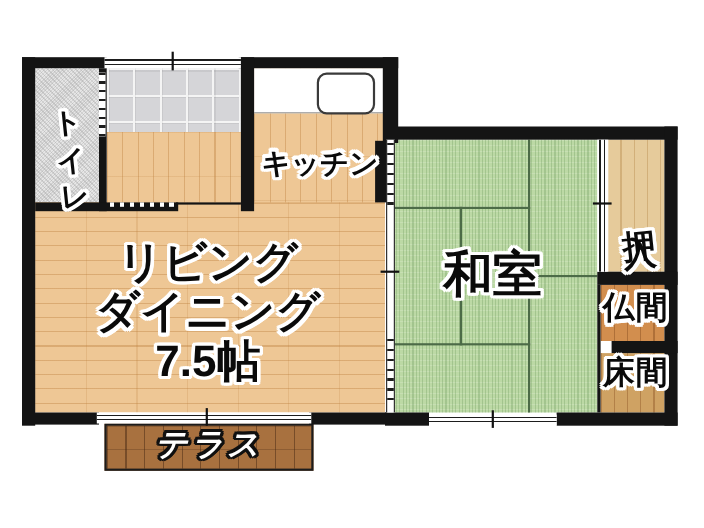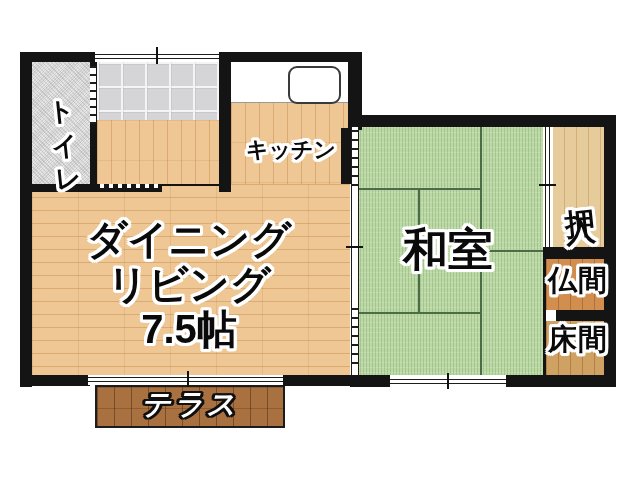--- a/index.html
+++ b/index.html
@@ -130,27 +130,27 @@
 
   <div class="door dashdoor" style="left:90px;top:66px;width:6px;height:58px;"></div>
 
   <div class="door" style="left:100px;top:184px;width:60px;height:4px;">
     <div class="ladder-v" style="left:0;width:60px;"></div>
   </div>
 
   <div class="ol vtext" style="left:64px;top:133px;font-size:26px;transform:translate(-50%,-50%) rotate(-6deg);">トイレ</div>
 
 
-  <div class="ol" style="left:291px;top:150px;font-size:22px;">
+  <div class="ol" style="left:291px;top:150px;font-size:26px;font-family:Liberation Mono, monospace;">
     <div>キッチン</div>
   </div>
 
   <div class="ol" style="left:189px;top:284px;font-size:40px;line-height:1.12;">
+    <div>リビング</div>
     <div>ダイニング</div>
-    <div>リビング</div>
     <div>7.5帖</div>
   </div>
 
   <div class="ol" style="left:448px;top:250px;font-size:45px;line-height:0.95;">
     <div>和室</div>
   </div>
 
   <div class="ol vtext" style="left:576px;top:190px;font-size:30px;transform:translate(-50%,-50%) rotate(-6deg);">押入</div>
 
   <div class="ol" style="left:578px;top:340px;font-size:29px;letter-spacing:1px;">床間</div>

